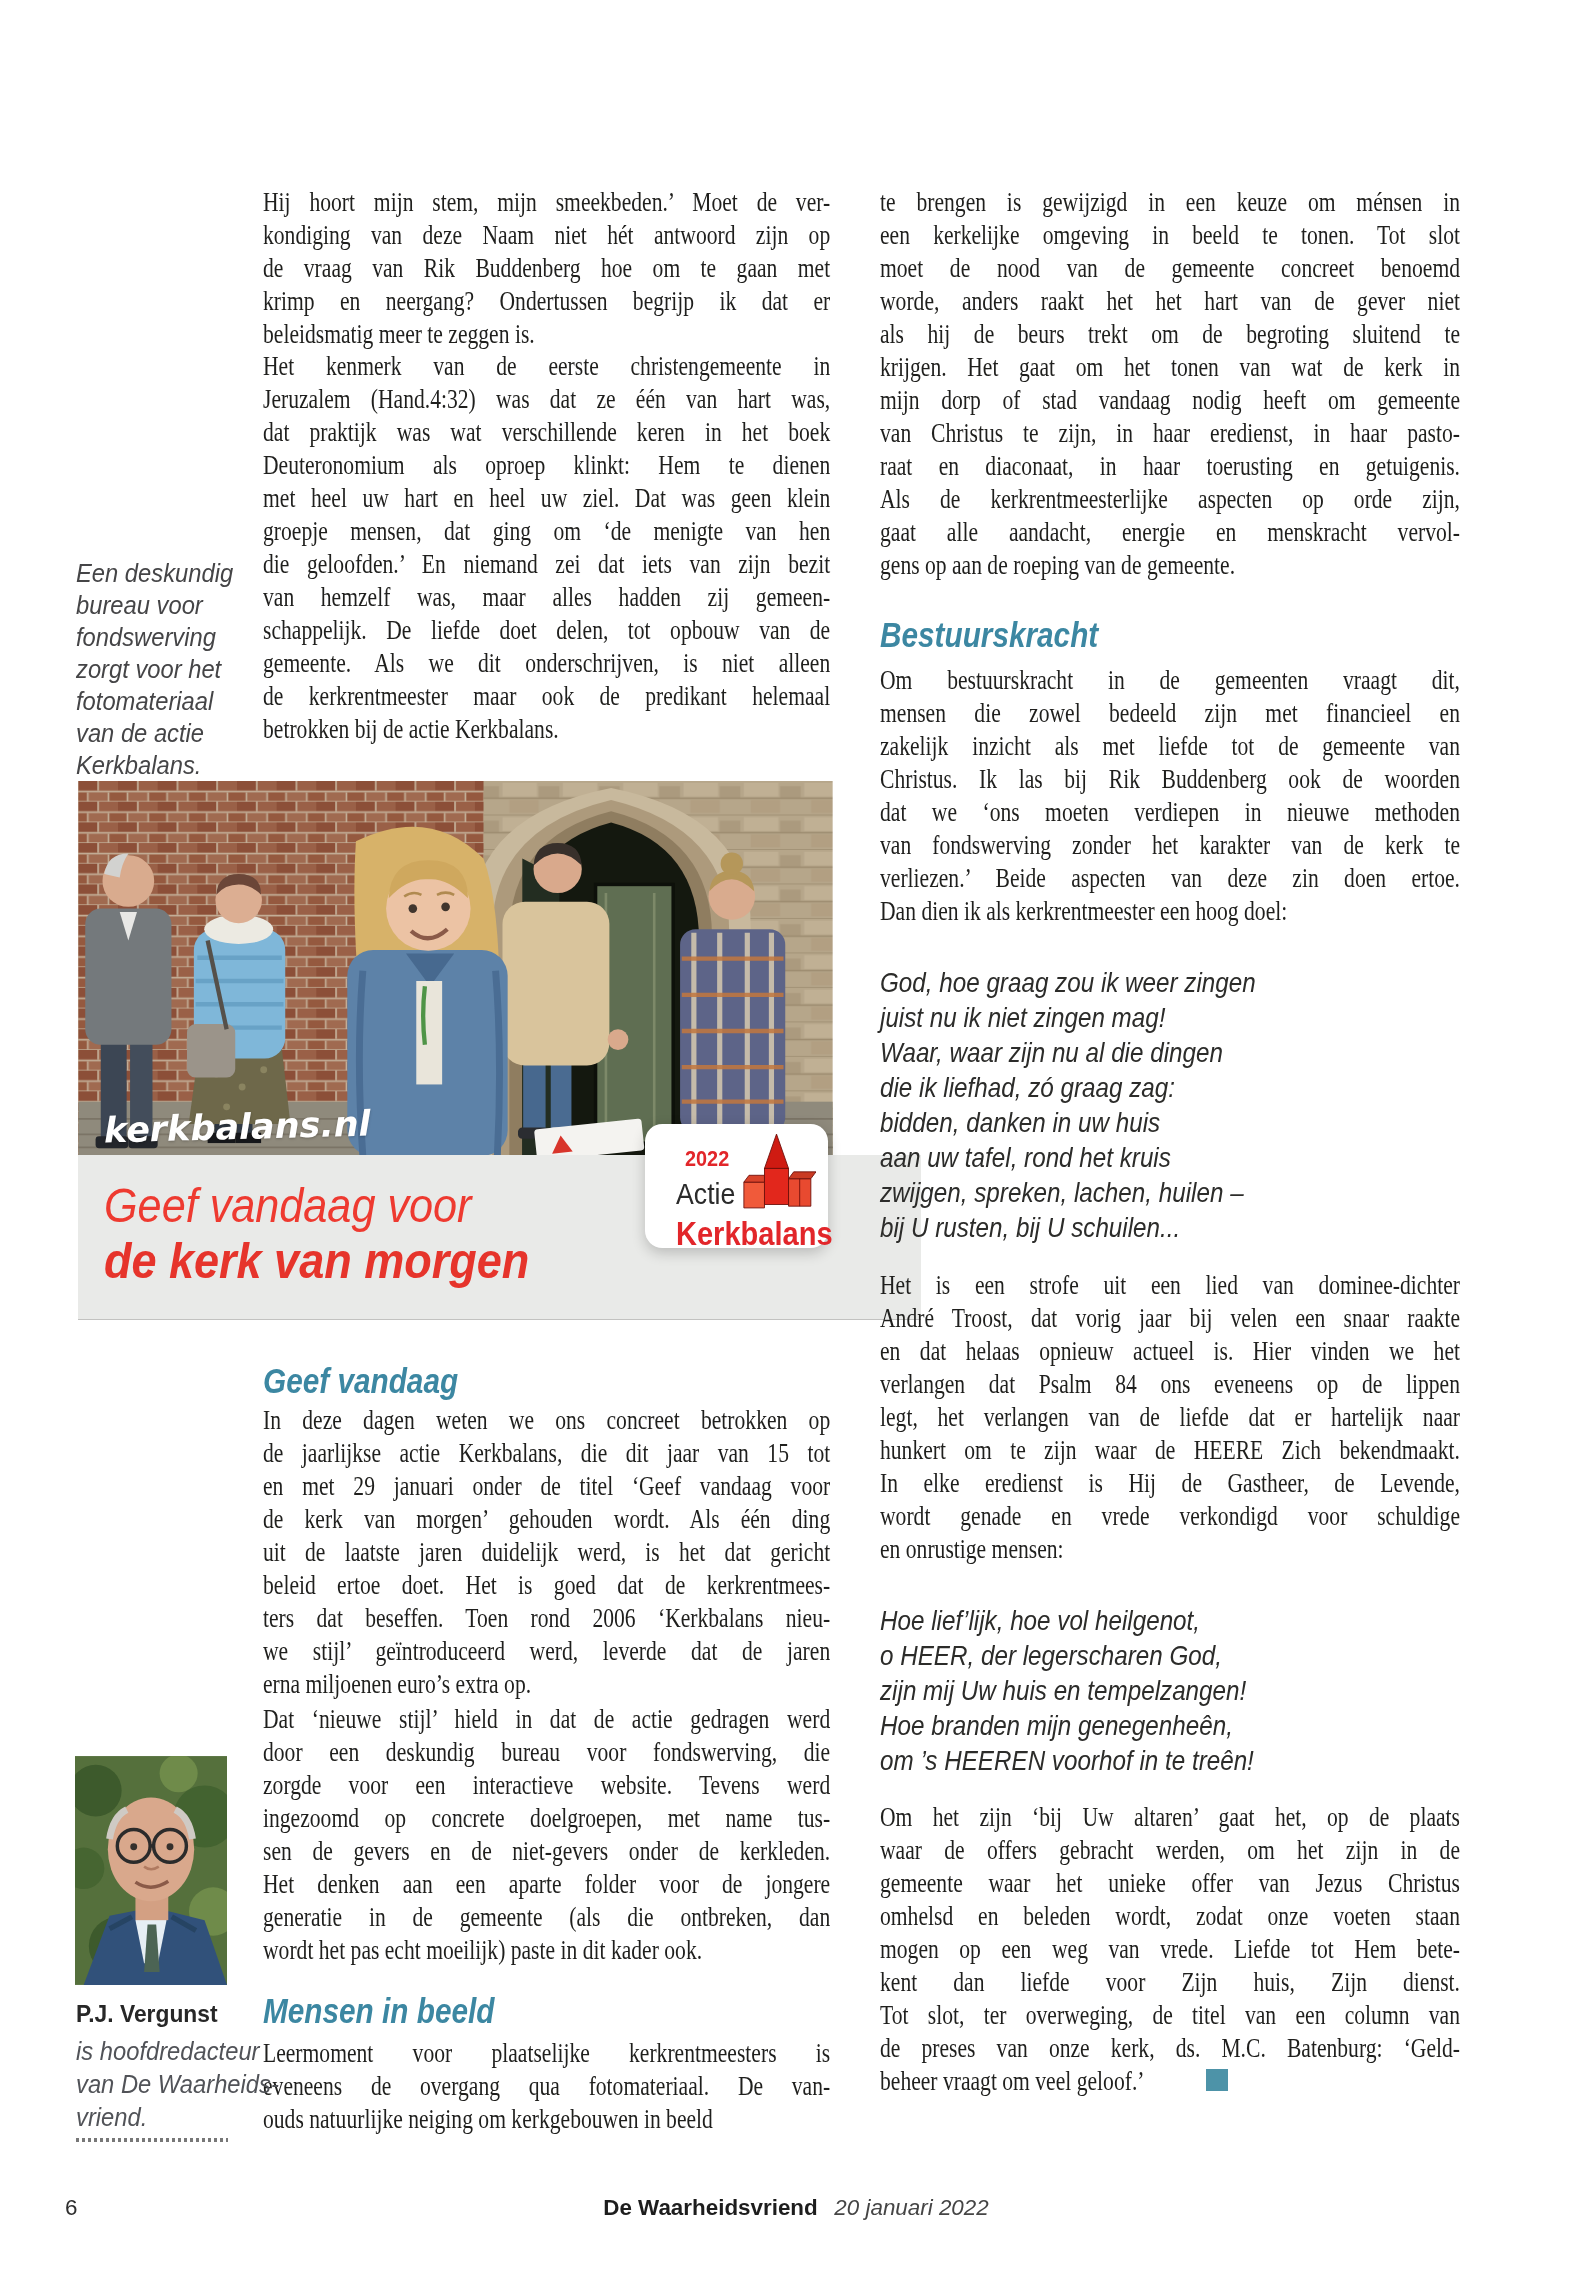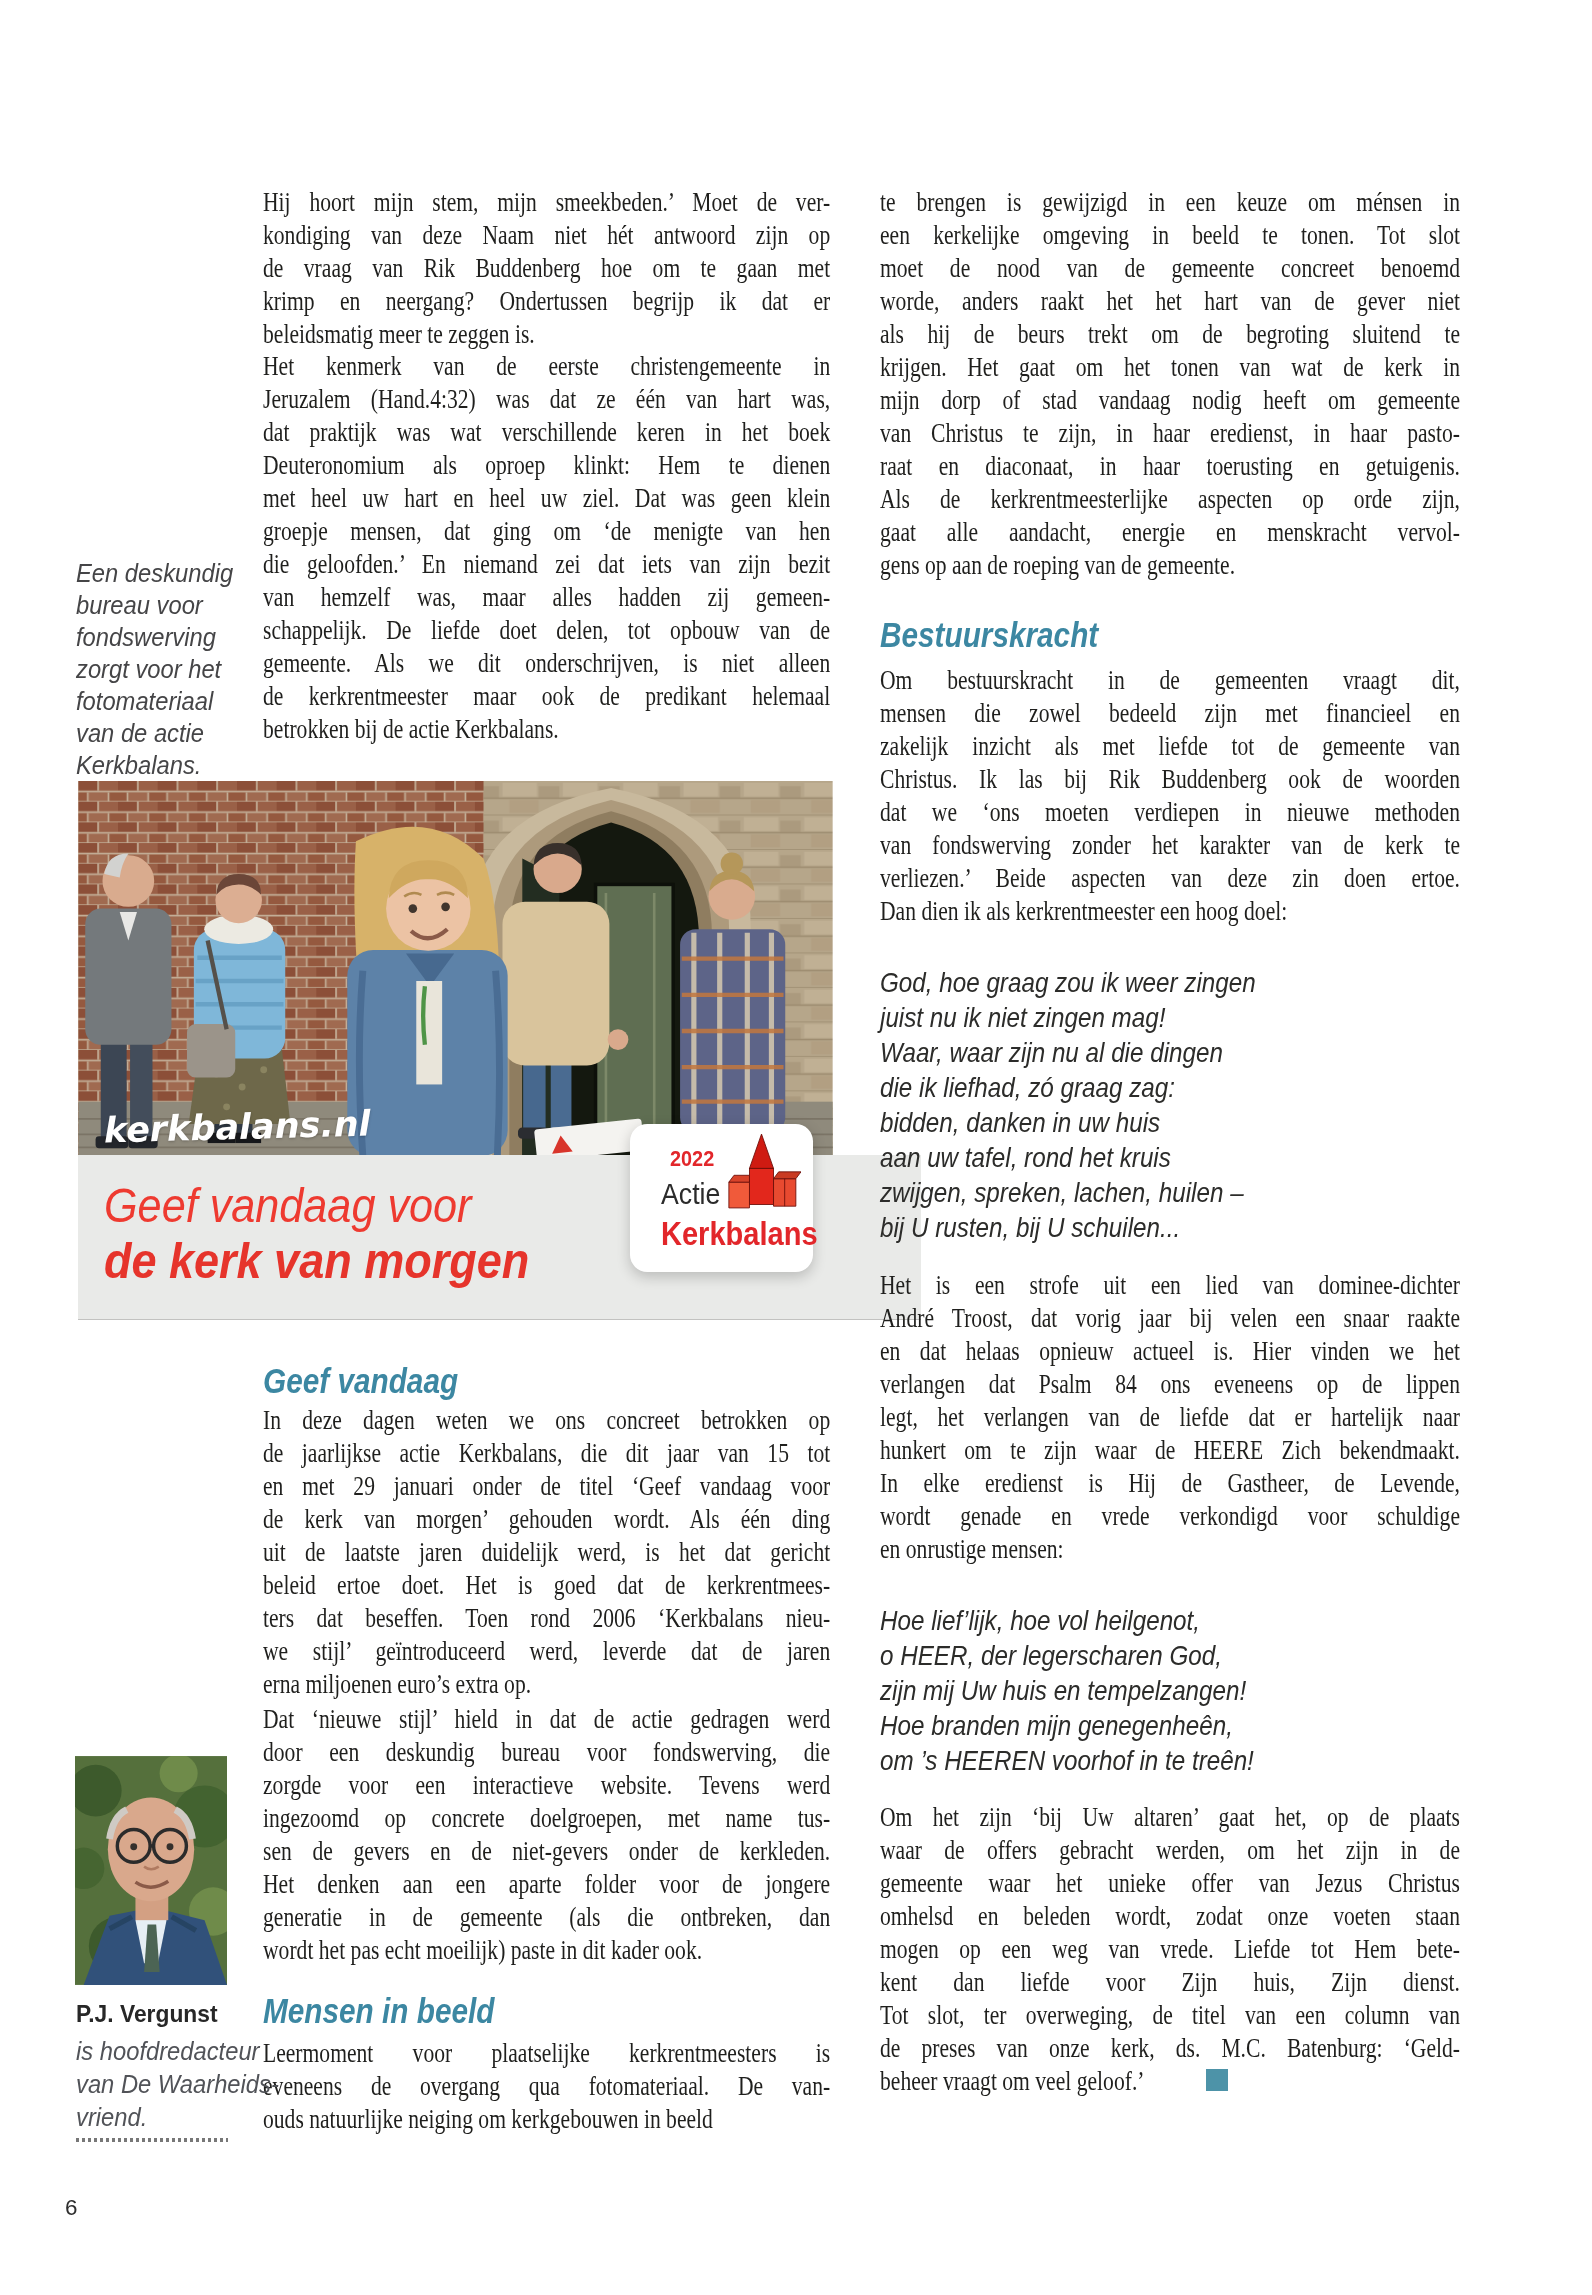--- a/index.html
+++ b/index.html
@@ -30,21 +30,21 @@
         font-style:italic;font-weight:bold;font-size:35px;color:#ffffff;
         transform:rotate(-1.5deg);text-shadow:0 0.9px 2.6px rgba(0,0,0,.25);}
   .banner{position:absolute;left:0;bottom:0;width:843px;height:164px;background:#e9eae8;
         border-bottom:1.7px solid #c2c2c0;}
   .banner-l1{position:absolute;left:26px;top:24px;font-family:"Liberation Sans",sans-serif;
         font-style:italic;font-size:48px;line-height:54px;color:#ee3a30;
         transform:scaleX(0.9);transform-origin:0 0;white-space:nowrap;}
   .banner-l2{position:absolute;left:26px;top:79px;font-family:"Liberation Sans",sans-serif;
         font-style:italic;font-weight:bold;font-size:50px;line-height:55px;color:#e6342b;
         transform:scaleX(0.9);transform-origin:0 0;white-space:nowrap;}
-  .logo-card{position:absolute;right:20px;top:343px;width:183px;height:148px;background:#ffffff;
+  .logo-card{position:absolute;right:5px;top:343px;width:183px;height:124px;background:#ffffff;
         border-radius:17.3px;box-shadow:0 4.3px 14px rgba(0,0,0,.20);}
   .logo-year{position:absolute;left:40px;top:22.4px;font-family:"Liberation Sans",sans-serif;
         font-size:21.6px;font-weight:bold;color:#e2262a;transform:scaleX(.92);transform-origin:0 0;}
   .logo-actie{position:absolute;left:31px;top:54px;font-family:"Liberation Sans",sans-serif;
         font-size:29px;color:#2b2b2b;transform:scaleX(.92);transform-origin:0 0;}
   .logo-kerkbalans{position:absolute;left:31px;top:91px;font-family:"Liberation Sans",sans-serif;
         font-size:33px;font-weight:bold;color:#e2262a;transform:scaleX(.88);transform-origin:0 0;}
   .logo-church{position:absolute;right:12px;top:10.4px;}
   
   .portrait{position:absolute;left:75px;top:1756px;width:152px;height:229px;overflow:hidden;}
@@ -350,15 +350,19 @@
       <path d="M80 128 q8 6 17 0" stroke="#b07a60" stroke-width="3" fill="none"></path>
     </svg>
   </div>
   <div class="author-name">P.J. Vergunst</div>
   <div class="author-role">is hoofdredacteur
 van De Waarheids-
 vriend.</div>
   <div class="dotted-rule"></div>
 
   <div class="page-num">6</div>
+  <div class="footer">
+    <span class="mag">De Waarheidsvriend</span>
+    <span class="date">20 januari 2022</span>
+  </div>
 
 </div>
 
 
 </body></html>

